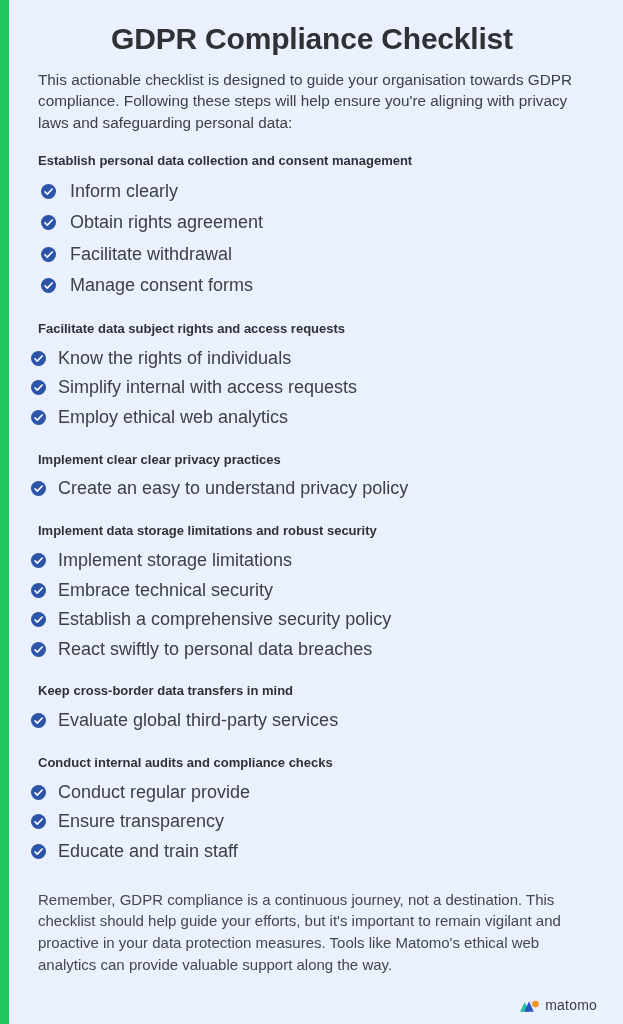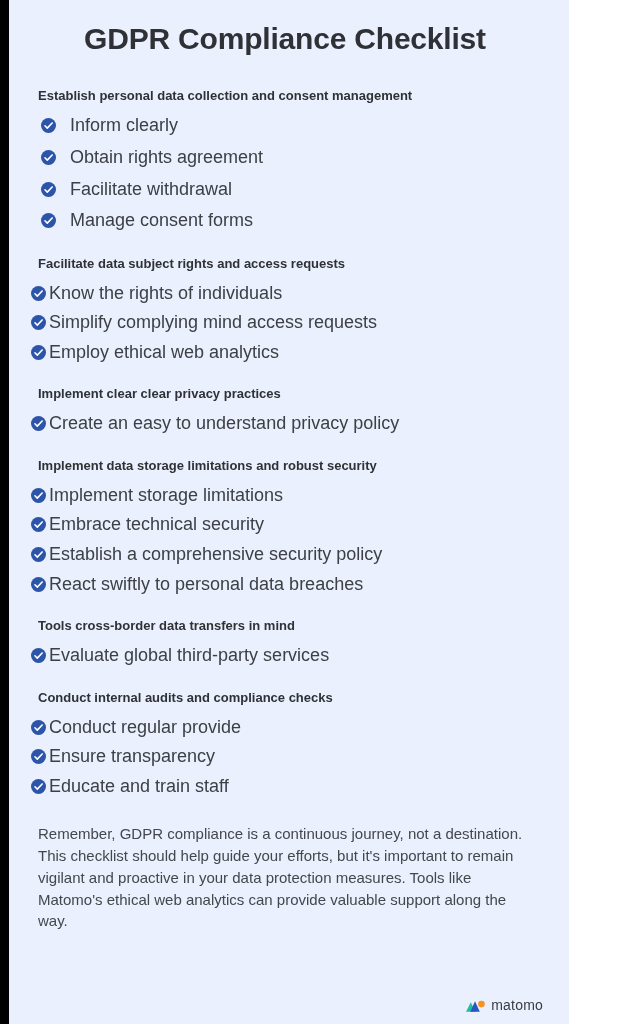--- a/index.html
+++ b/index.html
@@ -8,25 +8,25 @@
   }
   body {
     width: 623px;
     height: 1024px;
     background: #ffffff;
     font-family: "Liberation Sans", sans-serif;
     overflow: hidden;
   }
   .infographic {
     position: relative;
-    width: 569px;
+    width: 623px;
     height: 1024px;
     background: #eaf0fd;
     box-sizing: border-box;
-    border-left: 9px solid #000000;
+    border-left: 9px solid #22c55e;
     overflow: hidden;
   }
   .inner {
     padding: 0 30px 0 22px;
     box-sizing: border-box;
     height: 100%;
     position: relative;
   }
   .page-title {
     text-align: center;
@@ -79,21 +79,21 @@
     margin-left: 14px;
   }
   ul.checklist .ico {
     flex: 0 0 auto;
     width: 15px;
     height: 15px;
     margin-top: 2px;
     display: block;
   }
   ul.checklist .label {
-    margin-left: 3px;
+    margin-left: 12px;
     display: block;
   }
   .outro {
     font-size: 15px;
     line-height: 1.45;
     color: #44474c;
     margin: 22px 0 0 7px;
     padding-right: 6px;
   }
   .brand {
@@ -117,20 +117,21 @@
   }
 </style>
 </head>
 <body>
 
 <div class="infographic">
   <div class="inner">
 
     <h1 class="page-title">GDPR Compliance Checklist</h1>
 
+    <p class="intro">This actionable checklist is designed to guide your organisation towards GDPR compliance. Following these steps will help ensure you're aligning with privacy laws and safeguarding personal data:</p>
 
     <div id="sections-host">
         <div class="section">
           <h2 class="section-heading">Establish personal data collection and consent management</h2>
           <ul class="checklist indent-wide">
             <li>
               <span class="ico"><svg viewBox="0 0 16 16" width="15" height="15">
                   <circle cx="8" cy="8" r="8" fill="#2c54a8"></circle>
                   <path d="M4.2 8.3 L6.7 10.8 L11.9 5.3" stroke="#ffffff" stroke-width="1.7" fill="none" stroke-linecap="round" stroke-linejoin="round"></path>
                 </svg></span>
@@ -167,21 +168,21 @@
                   <circle cx="8" cy="8" r="8" fill="#2c54a8"></circle>
                   <path d="M4.2 8.3 L6.7 10.8 L11.9 5.3" stroke="#ffffff" stroke-width="1.7" fill="none" stroke-linecap="round" stroke-linejoin="round"></path>
                 </svg></span>
               <span class="label">Know the rights of individuals</span>
             </li>
             <li>
               <span class="ico"><svg viewBox="0 0 16 16" width="15" height="15">
                   <circle cx="8" cy="8" r="8" fill="#2c54a8"></circle>
                   <path d="M4.2 8.3 L6.7 10.8 L11.9 5.3" stroke="#ffffff" stroke-width="1.7" fill="none" stroke-linecap="round" stroke-linejoin="round"></path>
                 </svg></span>
-              <span class="label">Simplify complying mind access requests</span>
+              <span class="label">Simplify internal with access requests</span>
             </li>
             <li>
               <span class="ico"><svg viewBox="0 0 16 16" width="15" height="15">
                   <circle cx="8" cy="8" r="8" fill="#2c54a8"></circle>
                   <path d="M4.2 8.3 L6.7 10.8 L11.9 5.3" stroke="#ffffff" stroke-width="1.7" fill="none" stroke-linecap="round" stroke-linejoin="round"></path>
                 </svg></span>
               <span class="label">Employ ethical web analytics</span>
             </li>
           </ul>
         </div>
@@ -224,21 +225,21 @@
             <li>
               <span class="ico"><svg viewBox="0 0 16 16" width="15" height="15">
                   <circle cx="8" cy="8" r="8" fill="#2c54a8"></circle>
                   <path d="M4.2 8.3 L6.7 10.8 L11.9 5.3" stroke="#ffffff" stroke-width="1.7" fill="none" stroke-linecap="round" stroke-linejoin="round"></path>
                 </svg></span>
               <span class="label">React swiftly to personal data breaches</span>
             </li>
           </ul>
         </div>
         <div class="section">
-          <h2 class="section-heading">Tools cross-border data transfers in mind</h2>
+          <h2 class="section-heading">Keep cross-border data transfers in mind</h2>
           <ul class="checklist">
             <li>
               <span class="ico"><svg viewBox="0 0 16 16" width="15" height="15">
                   <circle cx="8" cy="8" r="8" fill="#2c54a8"></circle>
                   <path d="M4.2 8.3 L6.7 10.8 L11.9 5.3" stroke="#ffffff" stroke-width="1.7" fill="none" stroke-linecap="round" stroke-linejoin="round"></path>
                 </svg></span>
               <span class="label">Evaluate global third-party services</span>
             </li>
           </ul>
         </div>

